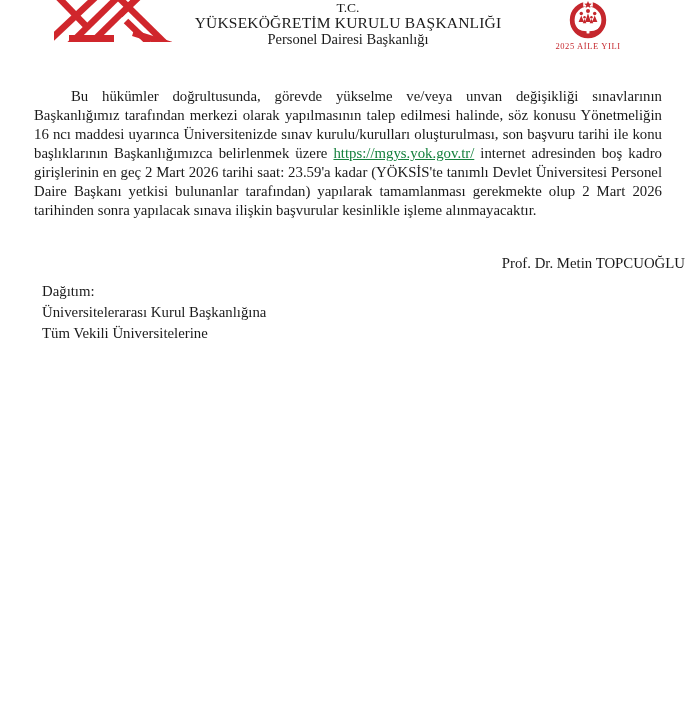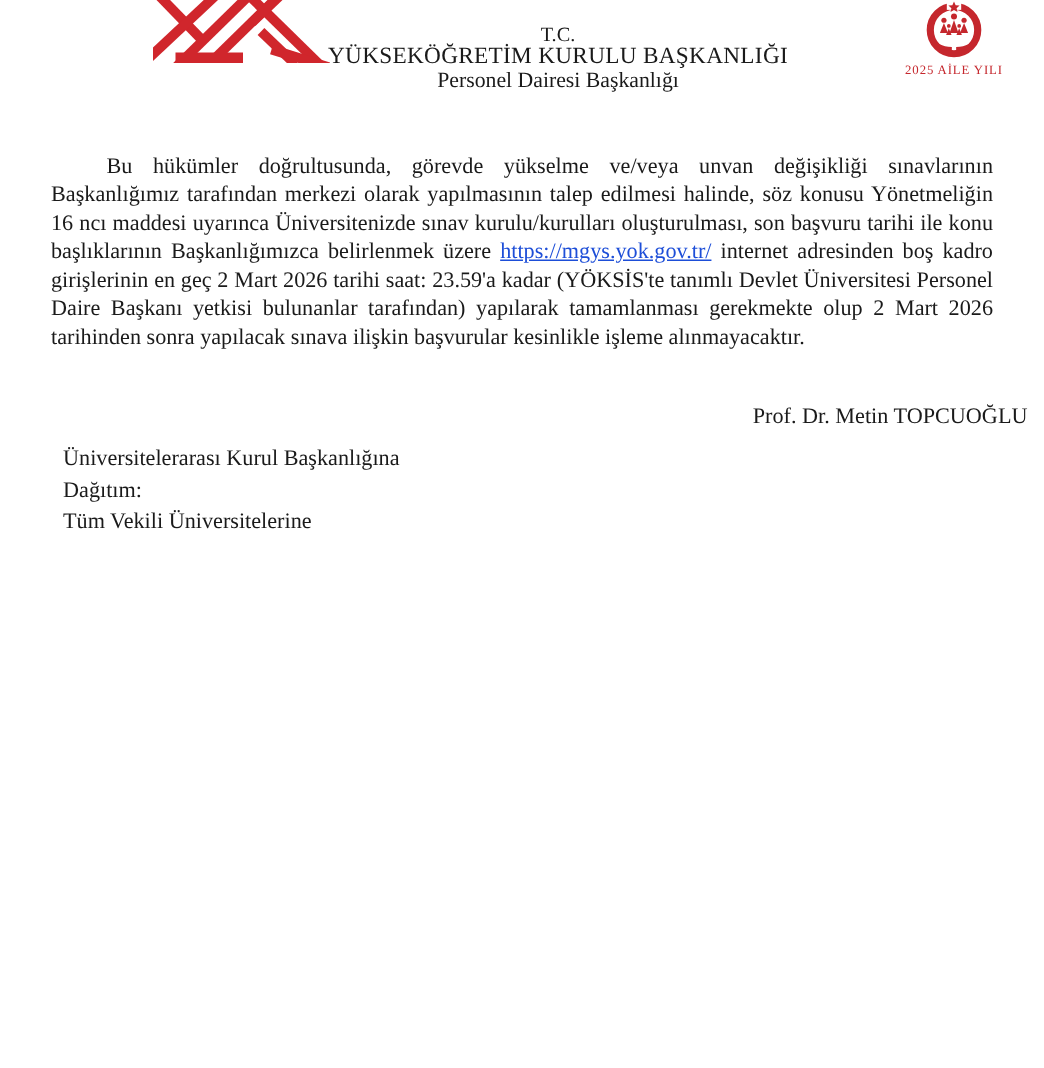--- a/index.html
+++ b/index.html
@@ -13,23 +13,22 @@
     height: 712px;
     background: #ffffff;
     overflow: hidden;
     font-family: "Liberation Serif", serif;
     color: #1a1a1a;
   }
 
   
   .letterhead {
     position: relative;
-    padding-top: 15px;
+    padding-top: 0;
     height: 54px;
-    margin-left: 48px;
   }
   .yok-logo {
     position: absolute;
     left: 54px;
     top: 0;
     width: 118px;
     height: 42px;
   }
   .yok-logo svg { display: block; width: 118px; height: 42px; }
 
@@ -59,21 +58,21 @@
     margin: 33px 34px 0 34px;
   }
   .body-text p {
     margin: 0;
     font-size: 14.8px;
     line-height: 19px;
     text-align: justify;
     text-indent: 37px;
   }
   a.doc-link {
-    color: #1d4ed8;
+    color: #15803d;
     cursor: pointer;
   }
 
   
   .signature {
     margin: 33px 0 0 435px;
     width: 250px;
     text-align: right;
     font-size: 14.8px;
     line-height: 20px;
@@ -149,18 +148,18 @@
 
   <div class="body-text">
     <p><span>Bu hükümler doğrultusunda, görevde yükselme ve/veya unvan değişikliği sınavlarının Başkanlığımız tarafından merkezi olarak yapılmasının talep edilmesi halinde, söz konusu Yönetmeliğin 16 ncı maddesi uyarınca Üniversitenizde sınav kurulu/kurulları oluşturulması, son başvuru tarihi ile konu başlıklarının Başkanlığımızca belirlenmek üzere </span><a class="doc-link" href="#">https://mgys.yok.gov.tr/</a><span> internet adresinden boş kadro girişlerinin en geç 2 Mart 2026 tarihi saat: 23.59'a kadar (YÖKSİS'te tanımlı Devlet Üniversitesi Personel Daire Başkanı yetkisi bulunanlar tarafından) yapılarak tamamlanması gerekmekte olup 2 Mart 2026 tarihinden sonra yapılacak sınava ilişkin başvurular kesinlikle işleme alınmayacaktır.</span></p>
   </div>
 
   <div class="signature">
     <div>Prof. Dr. Metin TOPCUOĞLU</div>
   </div>
 
   <div class="distribution">
+    <div>Dağıtım:</div>
     <div>Üniversitelerarası Kurul Başkanlığına</div>
-    <div>Dağıtım:</div>
     <div>Tüm Vekili Üniversitelerine</div>
   </div>
 
 </div>
 
 </body></html>

